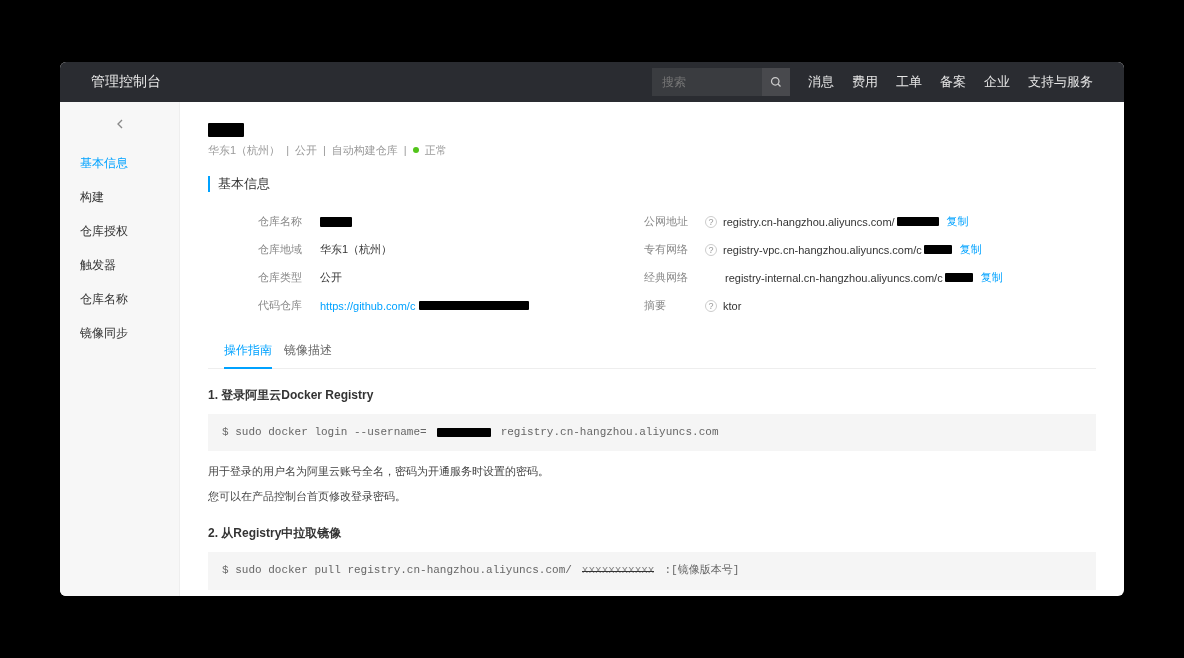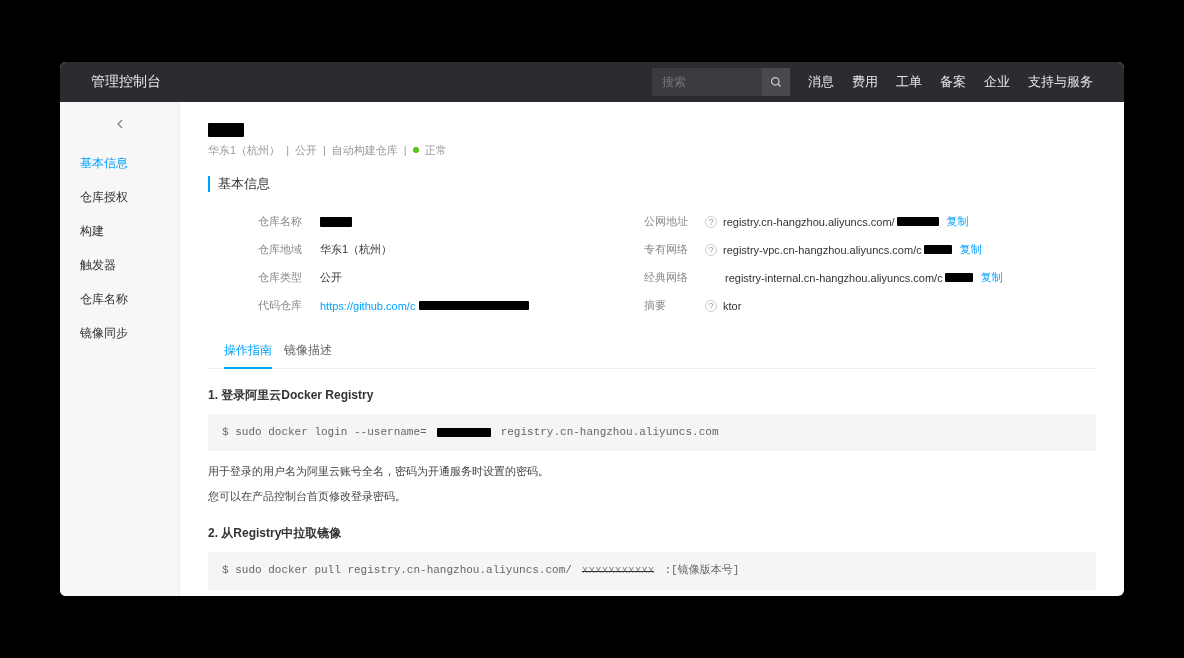--- a/index.html
+++ b/index.html
@@ -85,22 +85,22 @@
     </div>
 
     <div class="body">
       <div class="sidebar">
         <div class="back-btn">
           <svg viewBox="0 0 24 24" fill="none" stroke="#888" stroke-width="2">
               <polyline points="15 18 9 12 15 6"></polyline>
             </svg>
         </div>
         <div class="side-item active">基本信息</div>
+        <div class="side-item">构建</div>
         <div class="side-item">仓库授权</div>
-        <div class="side-item">构建</div>
         <div class="side-item">触发器</div>
         <div class="side-item">仓库名称</div>
         <div class="side-item">镜像同步</div>
       </div>
 
       <div class="main">
         <div><span class="redacted redacted-title"></span></div>
         <div class="breadcrumb">
           <span>华东1（杭州）</span>
           <span>|</span>

